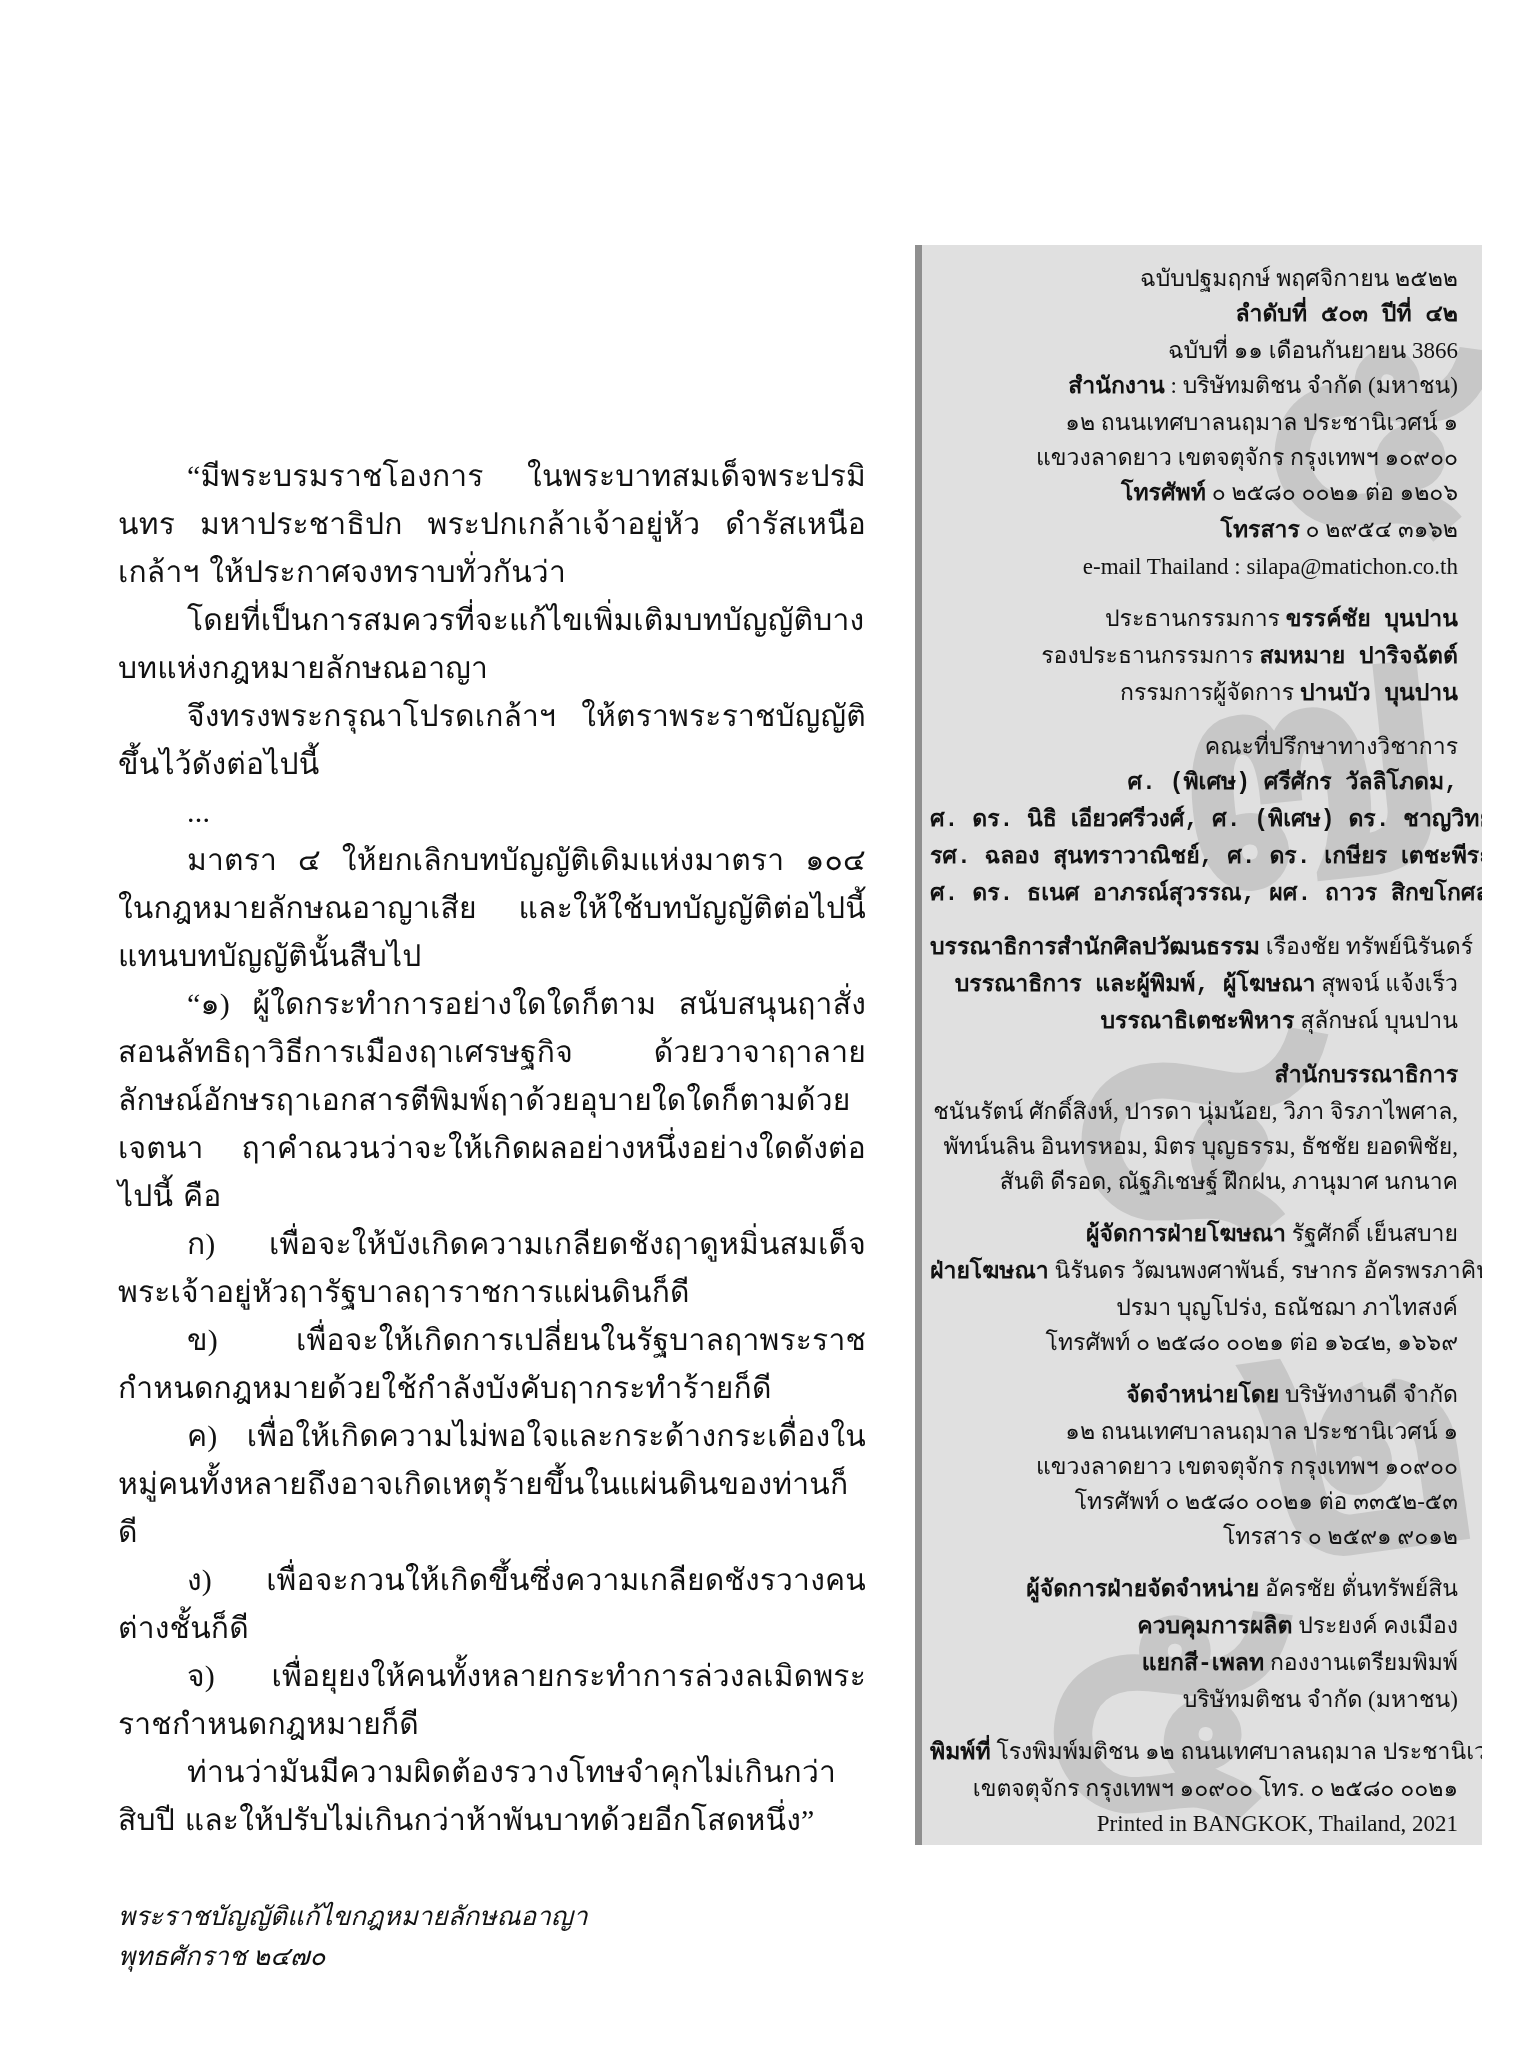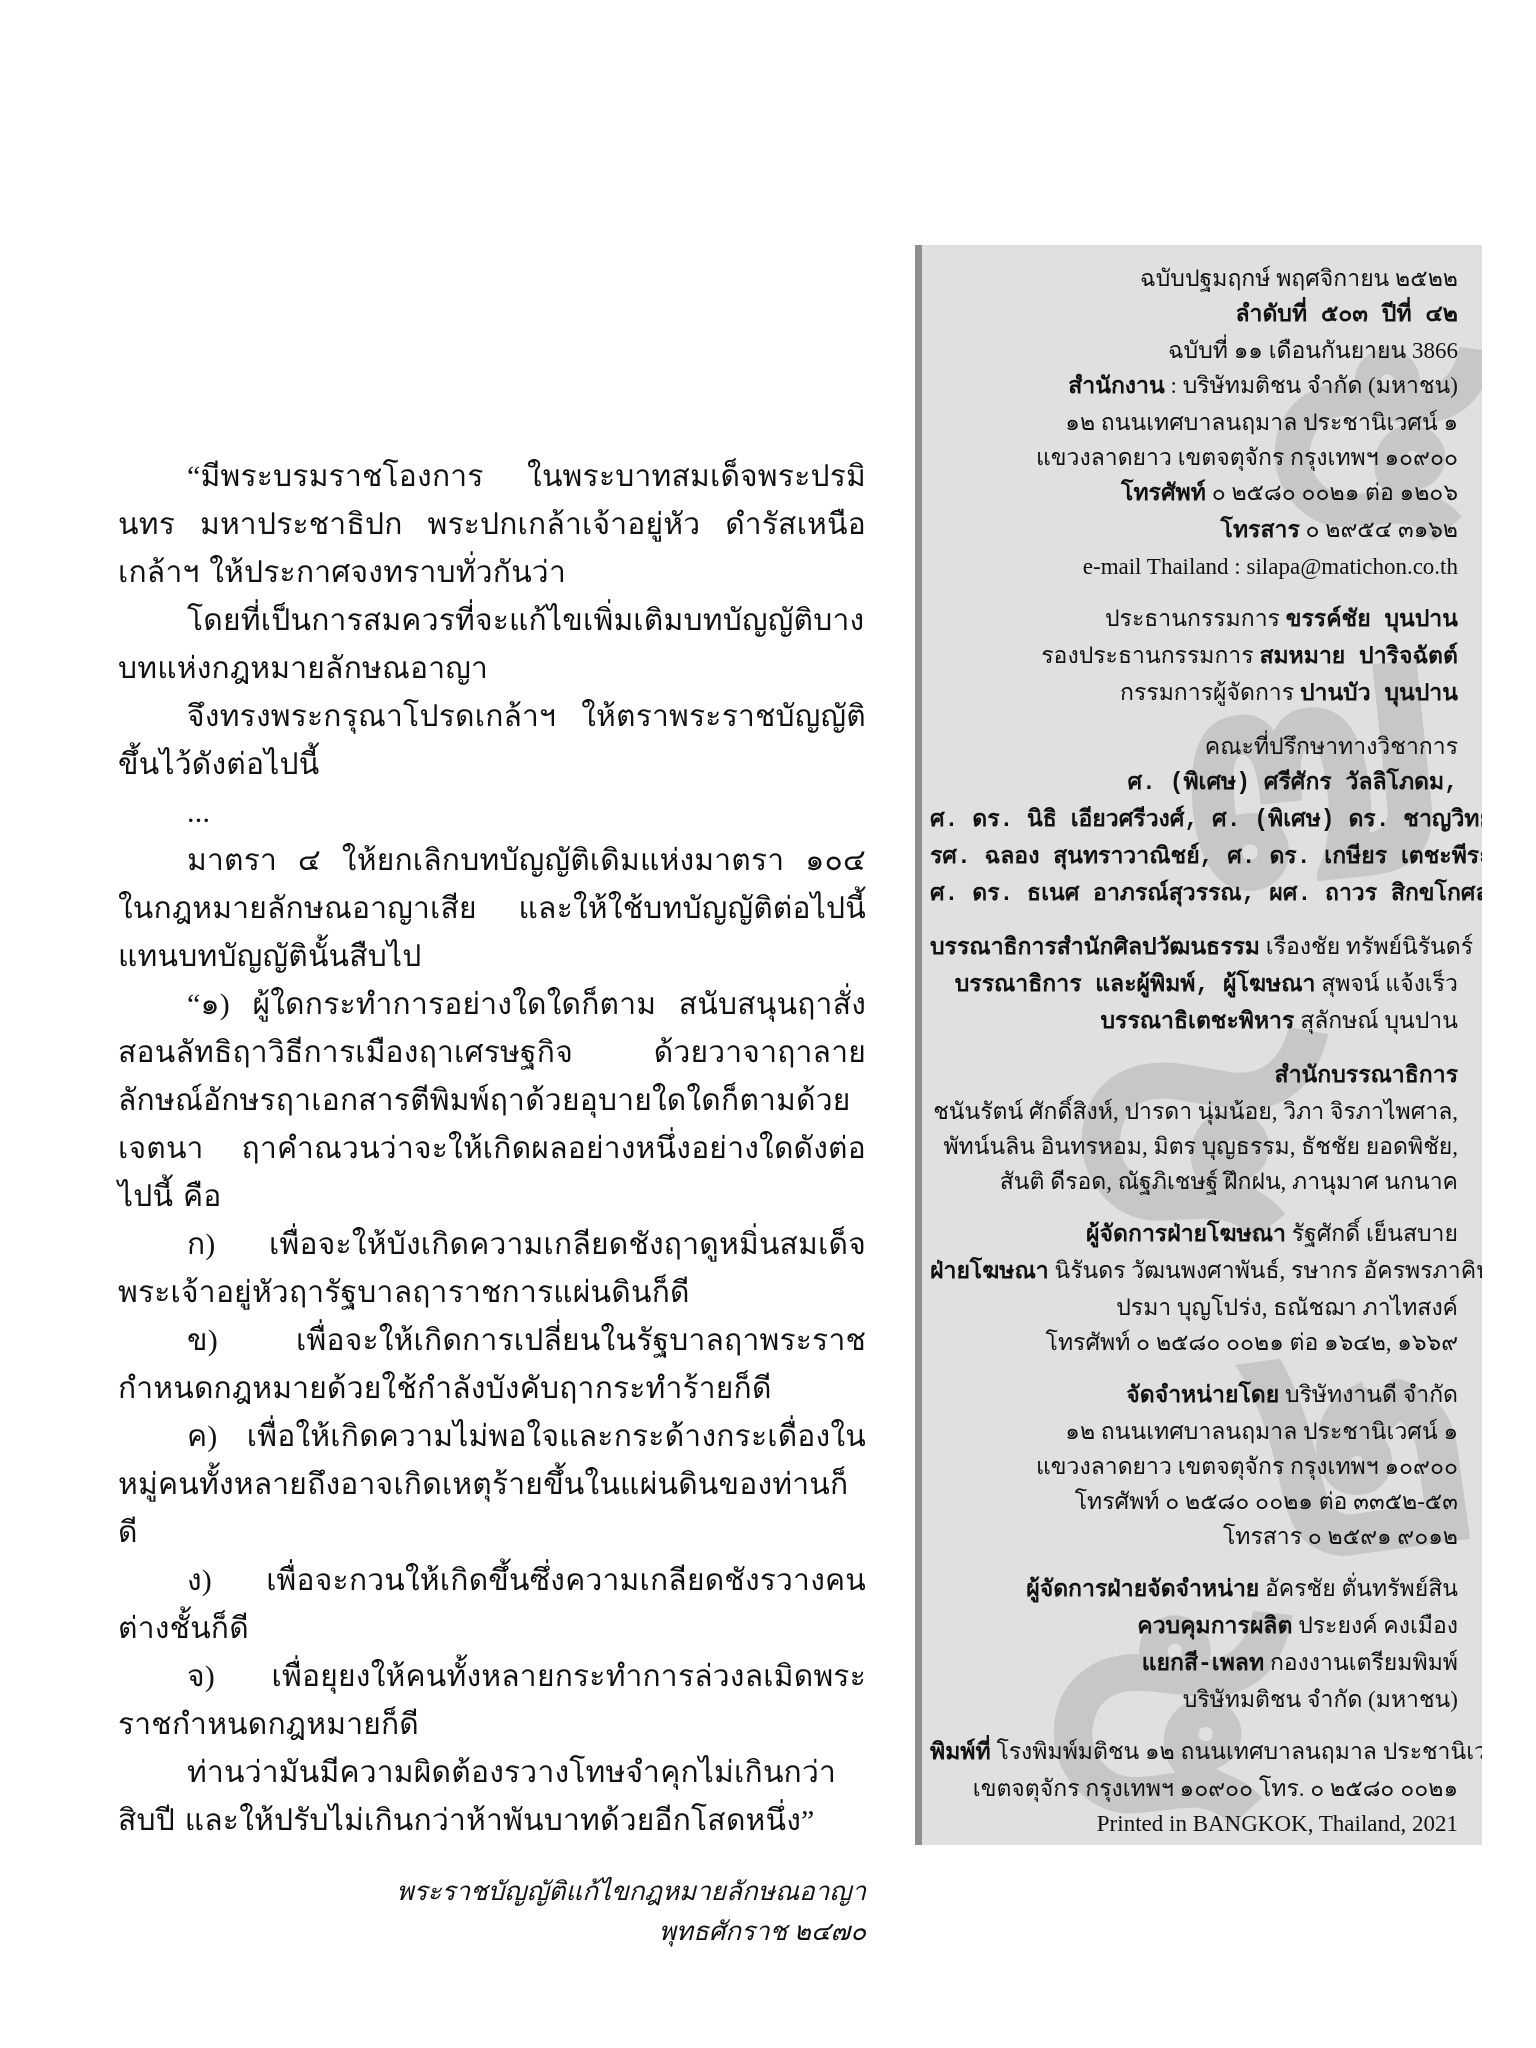--- a/index.html
+++ b/index.html
@@ -20,22 +20,21 @@
     margin:0;
     font-size:30px;
     line-height:48px;
     text-align:justify;
     text-indent:2.3em;
     letter-spacing:.2px;
     word-spacing:2px;
   }
   .left-col p.ellipsis{text-align:left;}
   .citation{
-    margin-top:28px;
-    text-align:right;
+    margin-top:53px;
     font-style:italic;
     font-size:26px;
     line-height:40px;
   }
   
   .panel{
     position:absolute;
     left:915px;top:245px;width:567px;height:1600px;
     background:#e0e0e0;
     border-left:7px solid #8f8f8f;

